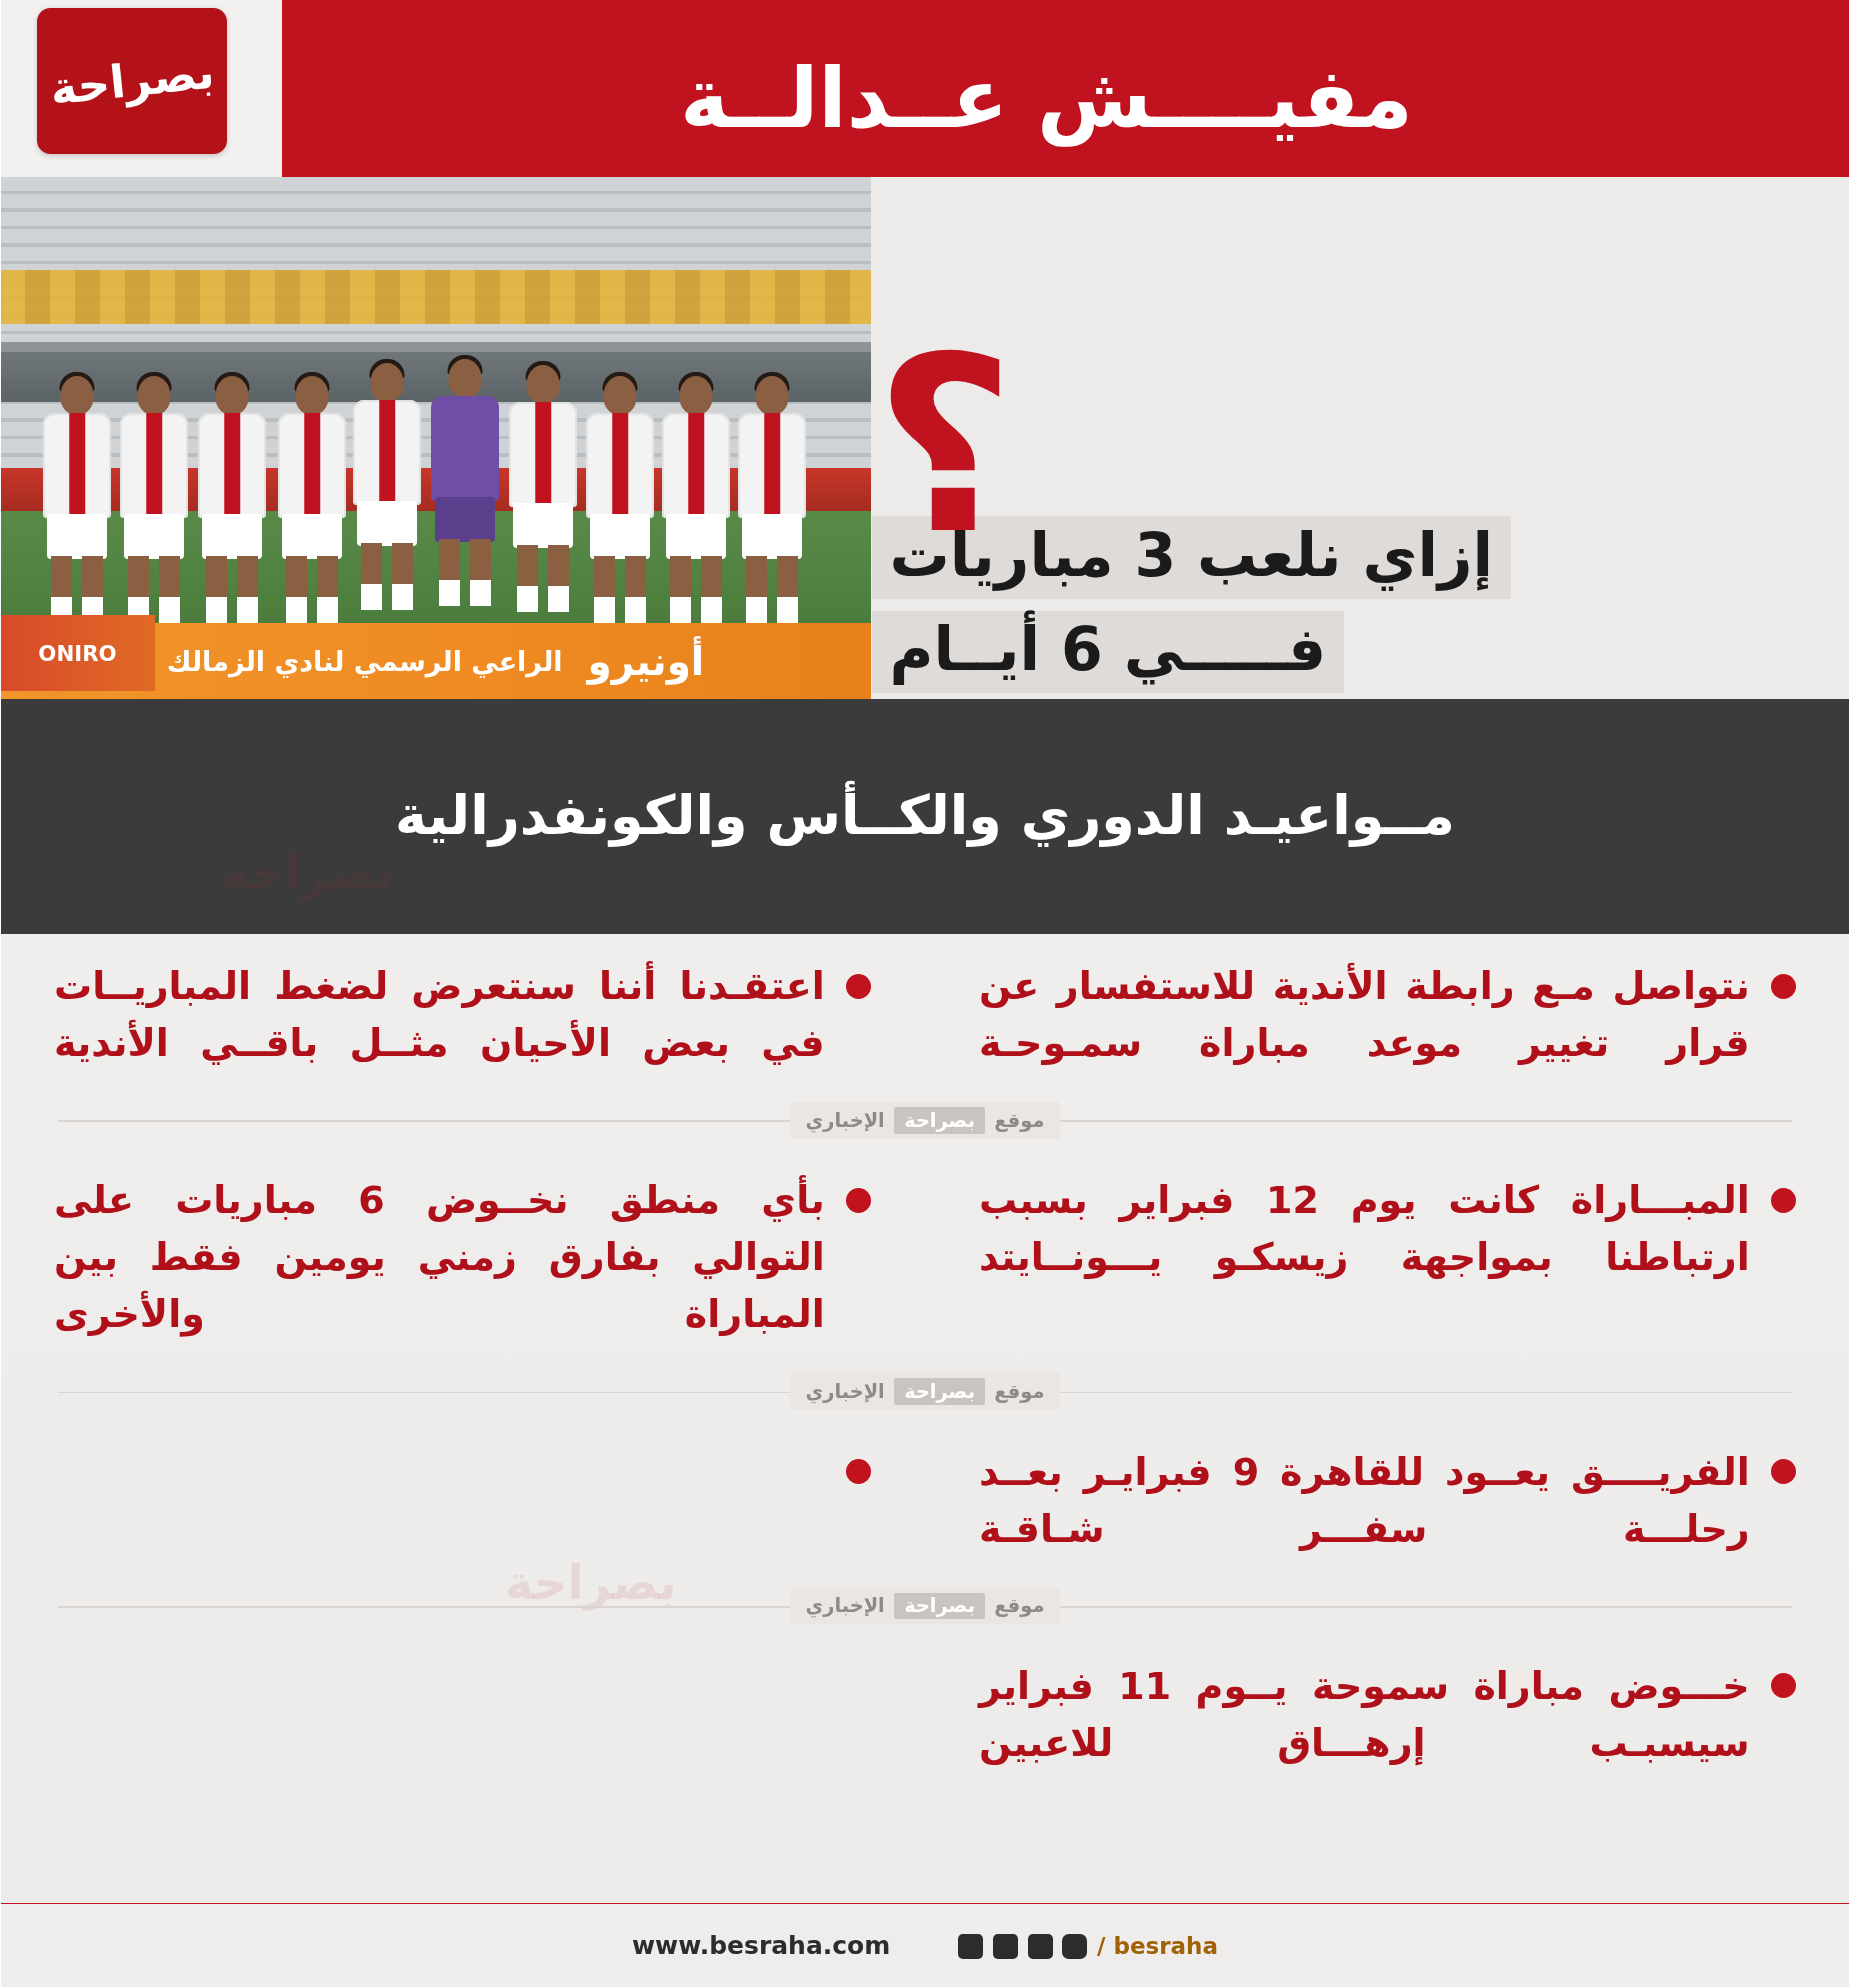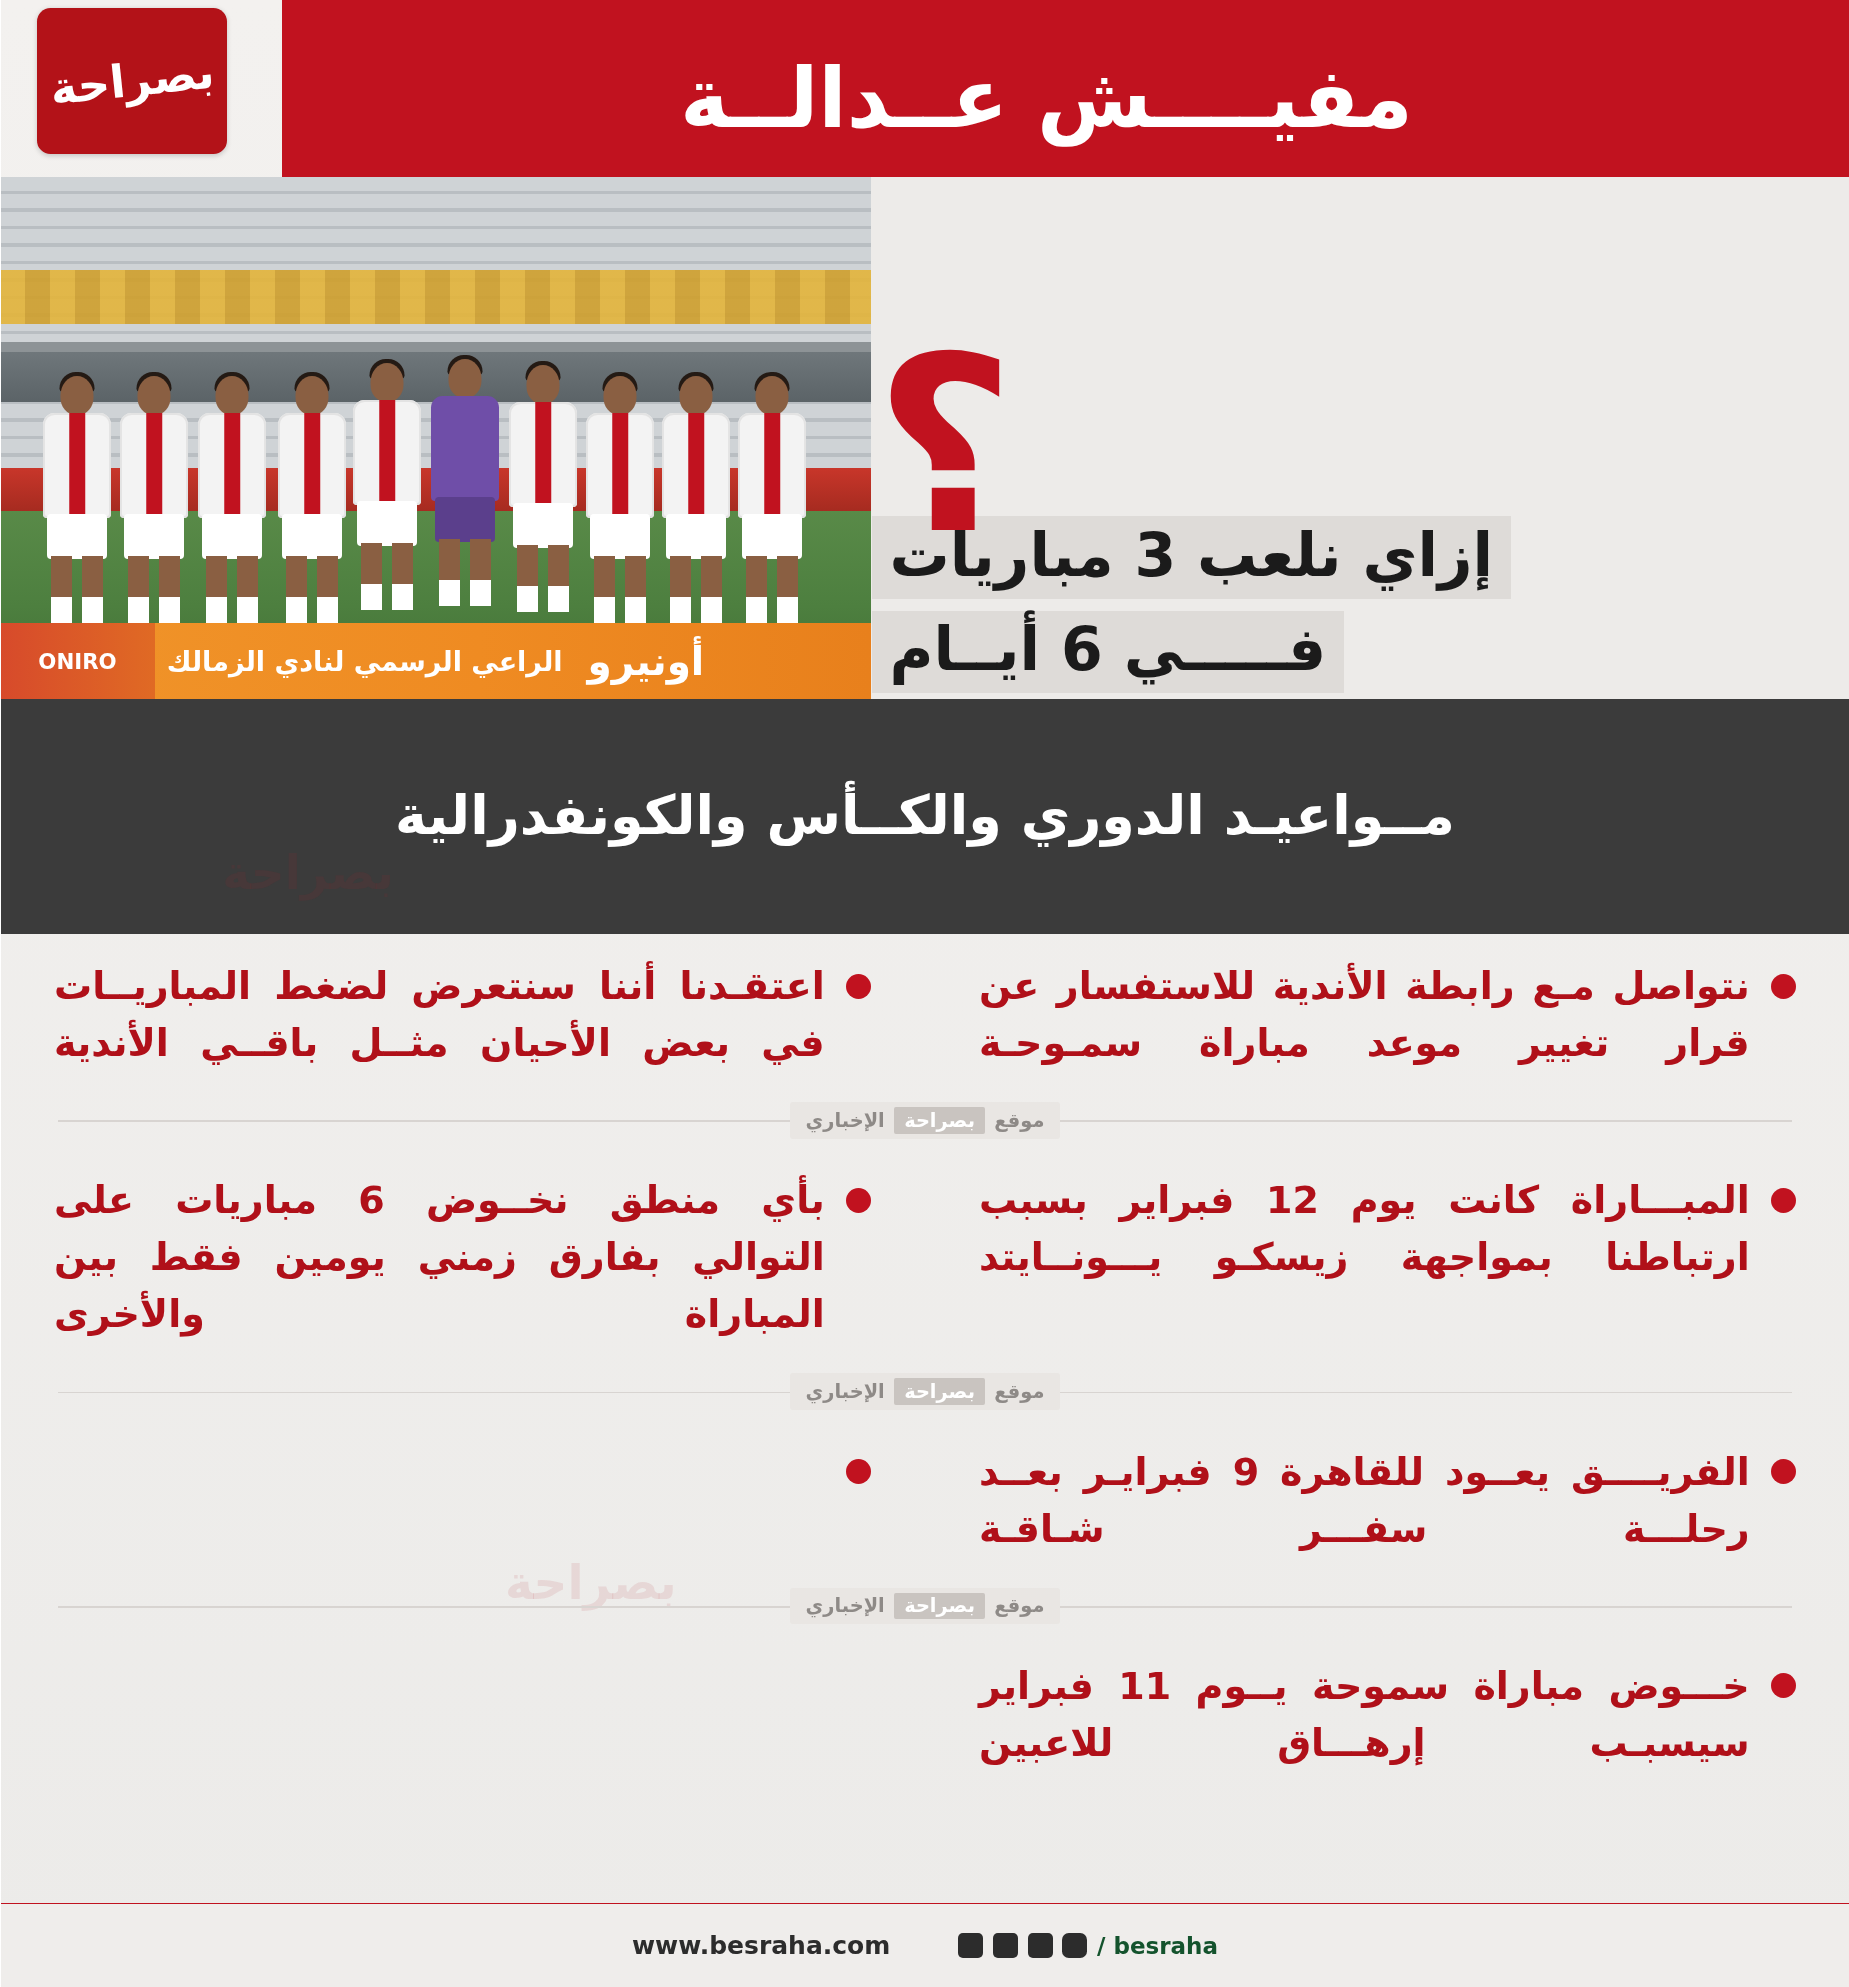--- a/index.html
+++ b/index.html
@@ -119,21 +119,21 @@
   }
   .sponsor-strip {
     position: absolute; bottom: 0; left: 0; width: 871px; height: 76px;
     background: linear-gradient(90deg,#f0952a 0%, #ef8b22 55%, #e8801c 100%);
     display: flex; align-items: center; justify-content: center;
     color: #ffffff; font-weight: bold; font-size: 27px; gap: 25px;
     white-space: nowrap;
   }
   .sponsor-strip .big { font-size: 39px; }
   .sponsor-left {
-    position: absolute; bottom: 0; left: 0; width: 155px; height: 76px;
+    position: absolute; bottom: 8px; left: 0; width: 155px; height: 76px;
     background: linear-gradient(90deg,#d74a2b 0%, #e06a24 100%);
     display: flex; align-items: center; justify-content: center;
     color:#fff; font-size: 21.3px; font-weight: bold;
   }
   .players { position: absolute; bottom: 76px; left: 0; width: 871px; height: 291px; }
   .player { position: absolute; bottom: 0; width: 76px; height: 247px; }
   .player .head {
     position: absolute; top: 0; left: 50%; transform: translateX(-50%);
     width: 33px; height: 39px; border-radius: 50% 50% 45% 45%;
     background: #8a5f42;
@@ -316,24 +316,24 @@
     height: 83px;
     display: flex;
     align-items: center;
     justify-content: center;
     gap: 68px;
     border-top: 1.9px solid #c1121f;
     background: #efedeb;
   }
   .social {
     display: flex;
-    align-items: flex-start;
+    align-items: flex-end;
     gap: 9.7px;
     font-size: 23px;
-    color: #14532d;
+    color: #a16207;
     font-weight: bold;
     direction: ltr;
   }
   .sicon {
     width: 25px; height: 25px;
     background: #2c2c2c;
     border-radius: 4.9px;
     display: inline-block;
     position: relative;
   }

